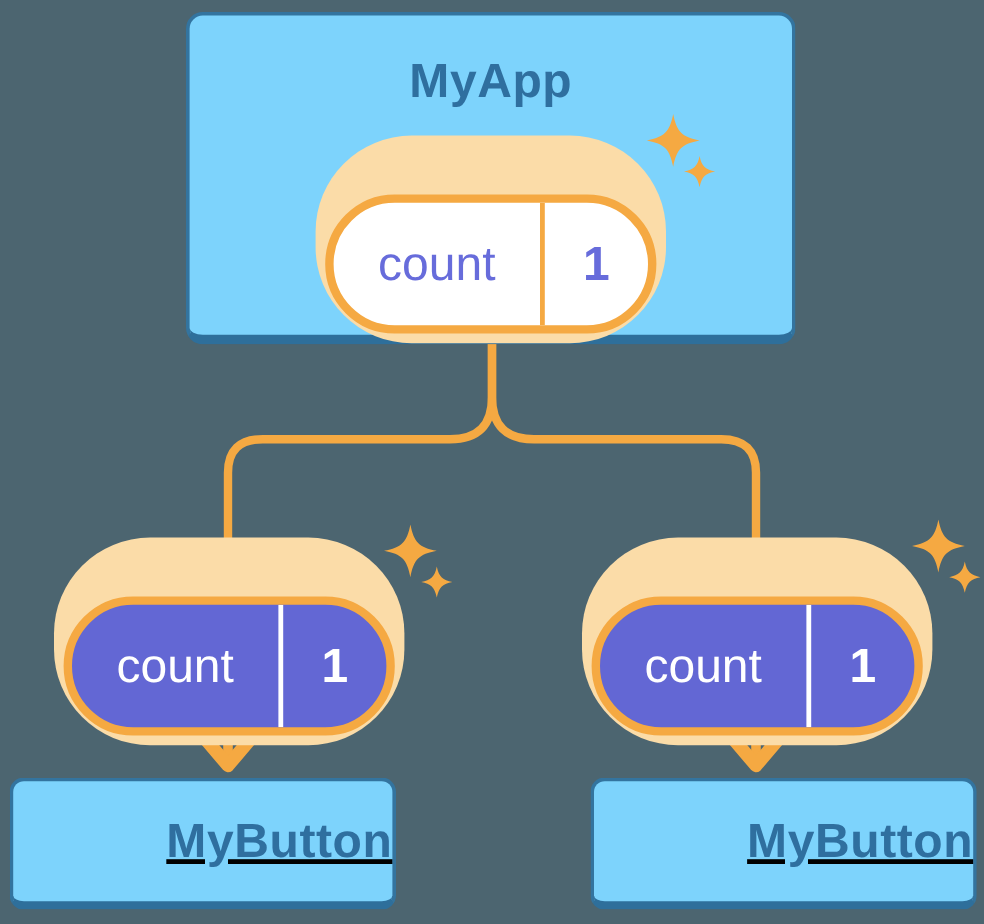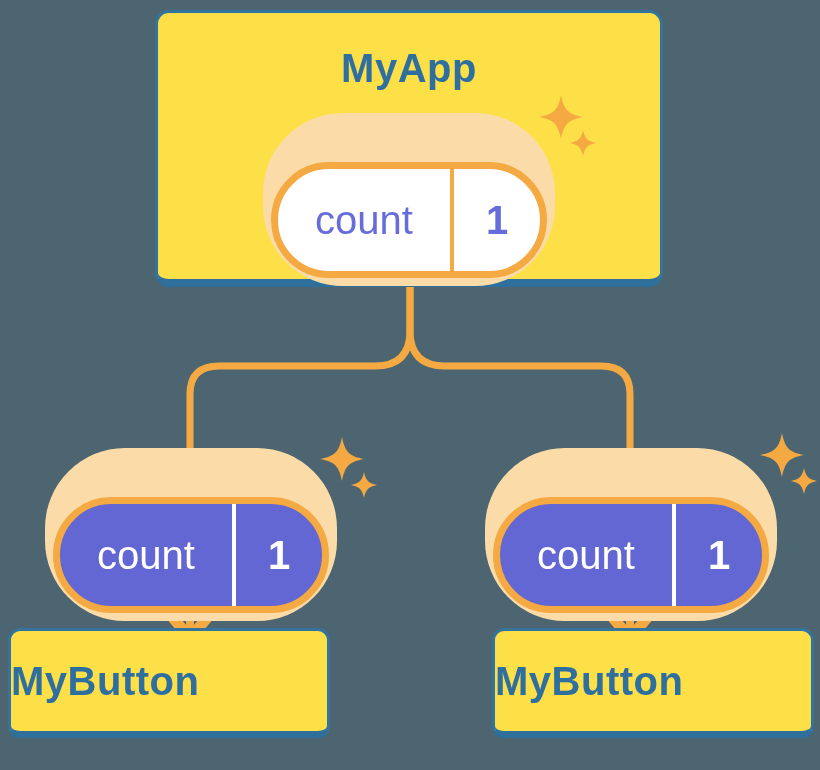--- a/index.html
+++ b/index.html
@@ -9,31 +9,32 @@
     height: 770px;
     background: #4C6570;
     overflow: hidden;
     font-family: "Liberation Sans", sans-serif;
   }
   svg.layer { position:absolute; left:0; top:0; }
 
   
   .card {
     position: absolute;
-    background: #fde047;
+    background: #7dd3fc;
     border: 3px solid #33749F;
     border-bottom: 8px solid #2E6F9B;
     border-radius: 14px;
     box-sizing: border-box;
+    text-decoration: underline;
   }
   .card-myapp { left:155px; top:10px; width:508px; height:277px; }
   .card-mybutton {
-    top:628px; width:322px; height:110px;
+    top:648px; width:322px; height:110px;
     border-bottom-width:7px; border-radius:12px;
-    display:flex; align-items:center; justify-content:flex-start;
+    display:flex; align-items:center; justify-content:flex-end;
   }
   .card-mybutton.pos-left  { left:8px; }
   .card-mybutton.pos-right { left:492px; }
   .comp-title {
     font-weight: bold;
     font-size: 40px;
     color: #2F6F9F;
     letter-spacing: 0.5px;
   }
   .myapp-title {

